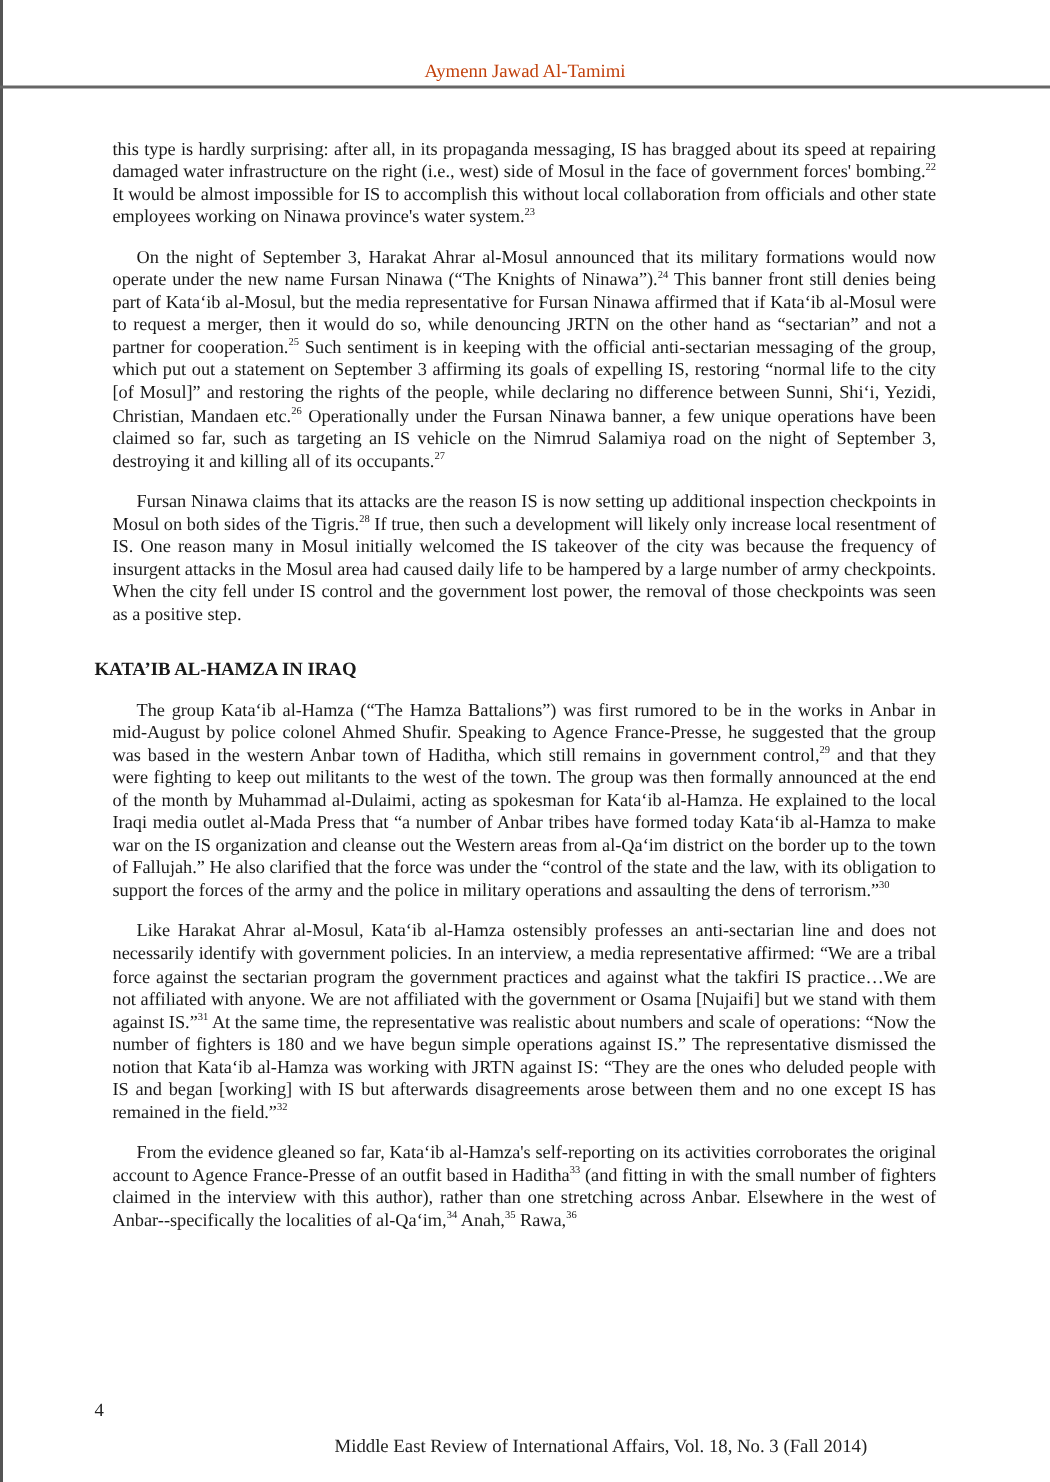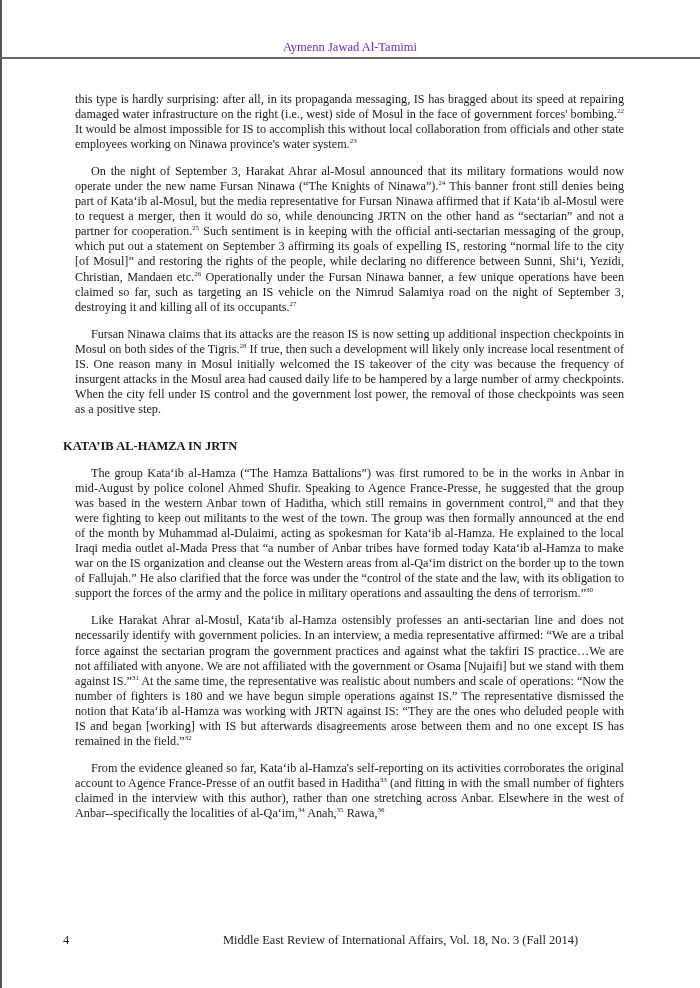--- a/index.html
+++ b/index.html
@@ -3,54 +3,54 @@
 <meta charset="utf-8">
 <style>
   html, body { margin: 0; padding: 0; }
   body {
     width: 700px; height: 988px; background: #ffffff; position: relative; overflow: hidden;
     font-family: "Liberation Serif", "DejaVu Serif", serif; color: #1a1a1a;
   }
   .left-border { position: absolute; left: 0; top: 0; width: 2px; height: 988px; background: #555; }
   .header-text {
     position: absolute; top: 40px; left: 0; width: 700px; text-align: center;
-    font-size: 12.5px; color: #6d28d9;
+    font-size: 12.5px; color: #c2410c;
   }
   .header-rule { position: absolute; top: 57px; left: 0; width: 700px; height: 2px; background: #666; }
   .content {
     position: absolute; top: 80px; left: 63px; width: 573px;
     font-size: 12.2px; line-height: 15.05px; text-align: justify;
   }
   .content p { margin: 12px; text-indent: 16px; }
   .content p.noindent { text-indent: 0; }
   .content sup { font-size: 7px; line-height: 0; vertical-align: 5px; }
   .section-heading {
     font-weight: bold; font-size: 12.5px; margin: 22px 0 12px 0; text-indent: 0; letter-spacing: 0;
   }
   .footer {
     position: absolute; top: 933px; left: 0; width: 700px; font-size: 12.5px; color: #222;
   }
   .page-number { position: absolute; left: 63px; }
-  .journal-info { position: absolute; left: 223px; }
+  .journal-info { position: absolute; left: 223px; margin-top: 24px; }
 </style>
 </head>
 <body>
 
 <div class="left-border"></div>
 
 <div class="header-text">Aymenn Jawad Al-Tamimi</div>
 <div class="header-rule"></div>
 
 <div class="content">
   <div id="part1">
       <p class="noindent"><span>this type is hardly surprising: after all, in its propaganda messaging, IS has bragged about its speed at repairing damaged water infrastructure on the right (i.e., west) side of Mosul in the face of government forces' bombing.</span><sup>22</sup><span> It would be almost impossible for IS to accomplish this without local collaboration from officials and other state employees working on Ninawa province's water system.</span><sup>23</sup></p>
       <p><span>On the night of September 3, Harakat Ahrar al-Mosul announced that its military formations would now operate under the new name Fursan Ninawa (“The Knights of Ninawa”).</span><sup>24</sup><span> This banner front still denies being part of Kata‘ib al-Mosul, but the media representative for Fursan Ninawa affirmed that if Kata‘ib al-Mosul were to request a merger, then it would do so, while denouncing JRTN on the other hand as “sectarian” and not a partner for cooperation.</span><sup>25</sup><span> Such sentiment is in keeping with the official anti-sectarian messaging of the group, which put out a statement on September 3 affirming its goals of expelling IS, restoring “normal life to the city [of Mosul]” and restoring the rights of the people, while declaring no difference between Sunni, Shi‘i, Yezidi, Christian, Mandaen etc.</span><sup>26</sup><span> Operationally under the Fursan Ninawa banner, a few unique operations have been claimed so far, such as targeting an IS vehicle on the Nimrud Salamiya road on the night of September 3, destroying it and killing all of its occupants.</span><sup>27</sup></p>
       <p><span>Fursan Ninawa claims that its attacks are the reason IS is now setting up additional inspection checkpoints in Mosul on both sides of the Tigris.</span><sup>28</sup><span> If true, then such a development will likely only increase local resentment of IS.  One reason many in Mosul initially welcomed the IS takeover of the city was because the frequency of insurgent attacks in the Mosul area had caused daily life to be hampered by a large number of army checkpoints.  When the city fell under IS control and the government lost power, the removal of those checkpoints was seen as a positive step.</span></p>
     </div>
-  <div class="section-heading">KATA’IB AL-HAMZA IN JRTN</div>
+  <div class="section-heading">KATA’IB AL-HAMZA IN IRAQ</div>
   <div id="part2">
       <p><span>The group Kata‘ib al-Hamza (“The Hamza Battalions”) was first rumored to be in the works in Anbar in mid-August by police colonel Ahmed Shufir.  Speaking to Agence France-Presse, he suggested that the group was based in the western Anbar town of Haditha, which still remains in government control,</span><sup>29</sup><span> and that they were fighting to keep out militants to the west of the town. The group was then formally announced at the end of the month by Muhammad al-Dulaimi, acting as spokesman for Kata‘ib al-Hamza. He explained to the local Iraqi media outlet al-Mada Press that “a number of Anbar tribes have formed today Kata‘ib al-Hamza to make war on the IS organization and cleanse out the Western areas from al-Qa‘im district on the border up to the town of Fallujah.”  He also clarified that the force was under the “control of the state and the law, with its obligation to support the forces of the army and the police in military operations and assaulting the dens of terrorism.”</span><sup>30</sup></p>
       <p><span>Like Harakat Ahrar al-Mosul, Kata‘ib al-Hamza ostensibly professes an anti-sectarian line and does not necessarily identify with government policies. In an interview, a media representative affirmed: “We are a tribal force against the sectarian program the government practices and against what the takfiri IS practice…We are not affiliated with anyone. We are not affiliated with the government or Osama [Nujaifi] but we stand with them against IS.”</span><sup>31</sup><span> At the same time, the representative was realistic about numbers and scale of operations: “Now the number of fighters is 180 and we have begun simple operations against IS.”   The representative dismissed the notion that Kata‘ib al-Hamza was working with JRTN against IS: “They are the ones who deluded people with IS and began [working] with IS but afterwards disagreements arose between them and no one except IS has remained in the field.”</span><sup>32</sup></p>
       <p><span>From the evidence gleaned so far, Kata‘ib al-Hamza's self-reporting on its activities corroborates the original account to Agence France-Presse of an outfit based in Haditha</span><sup>33</sup><span> (and fitting in with the small number of fighters claimed in the interview with this author), rather than one stretching across Anbar. Elsewhere in the west of Anbar--specifically the localities of al-Qa‘im,</span><sup>34</sup><span> Anah,</span><sup>35</sup><span> Rawa,</span><sup>36</sup></p>
     </div>
 </div>
 
 <div class="footer">
   <span class="page-number">4</span>
   <span class="journal-info">Middle East Review of International Affairs, Vol. 18, No. 3 (Fall 2014)</span>

